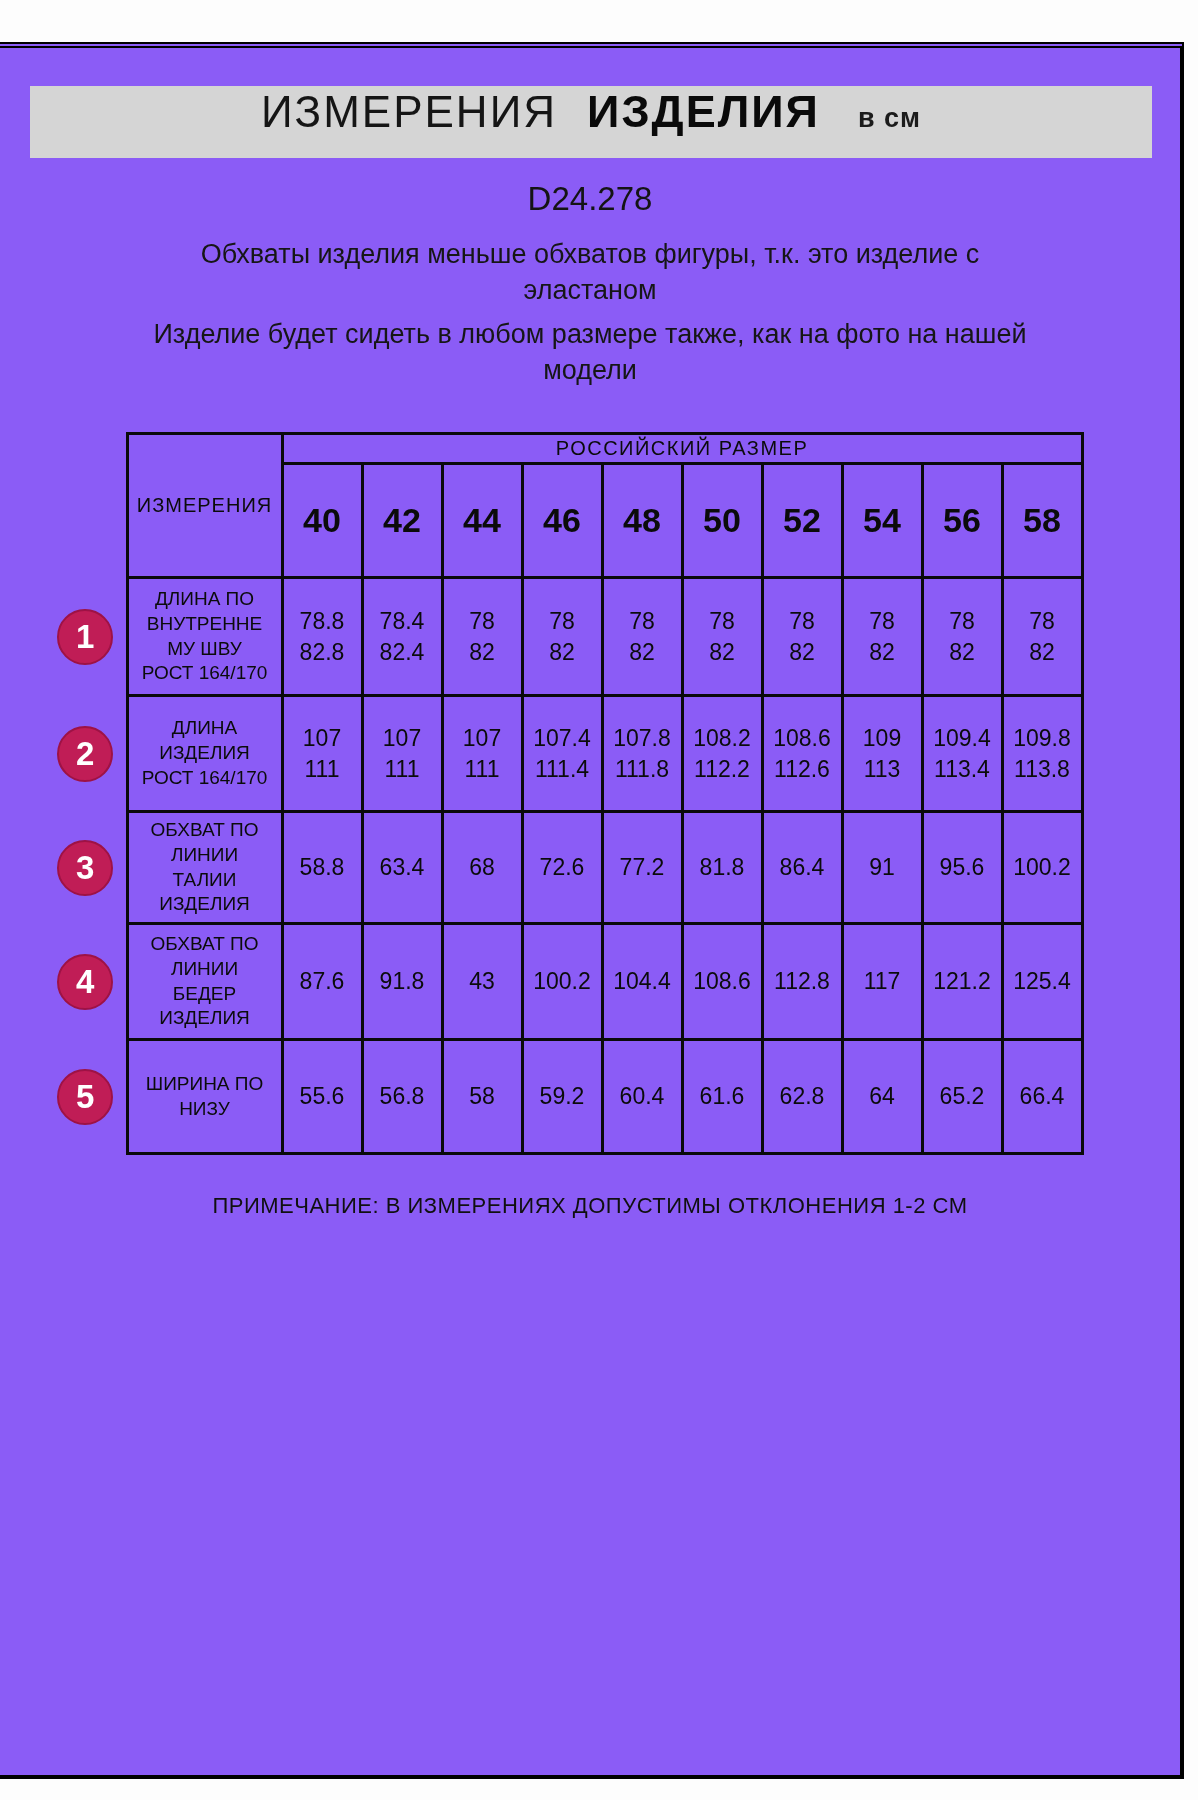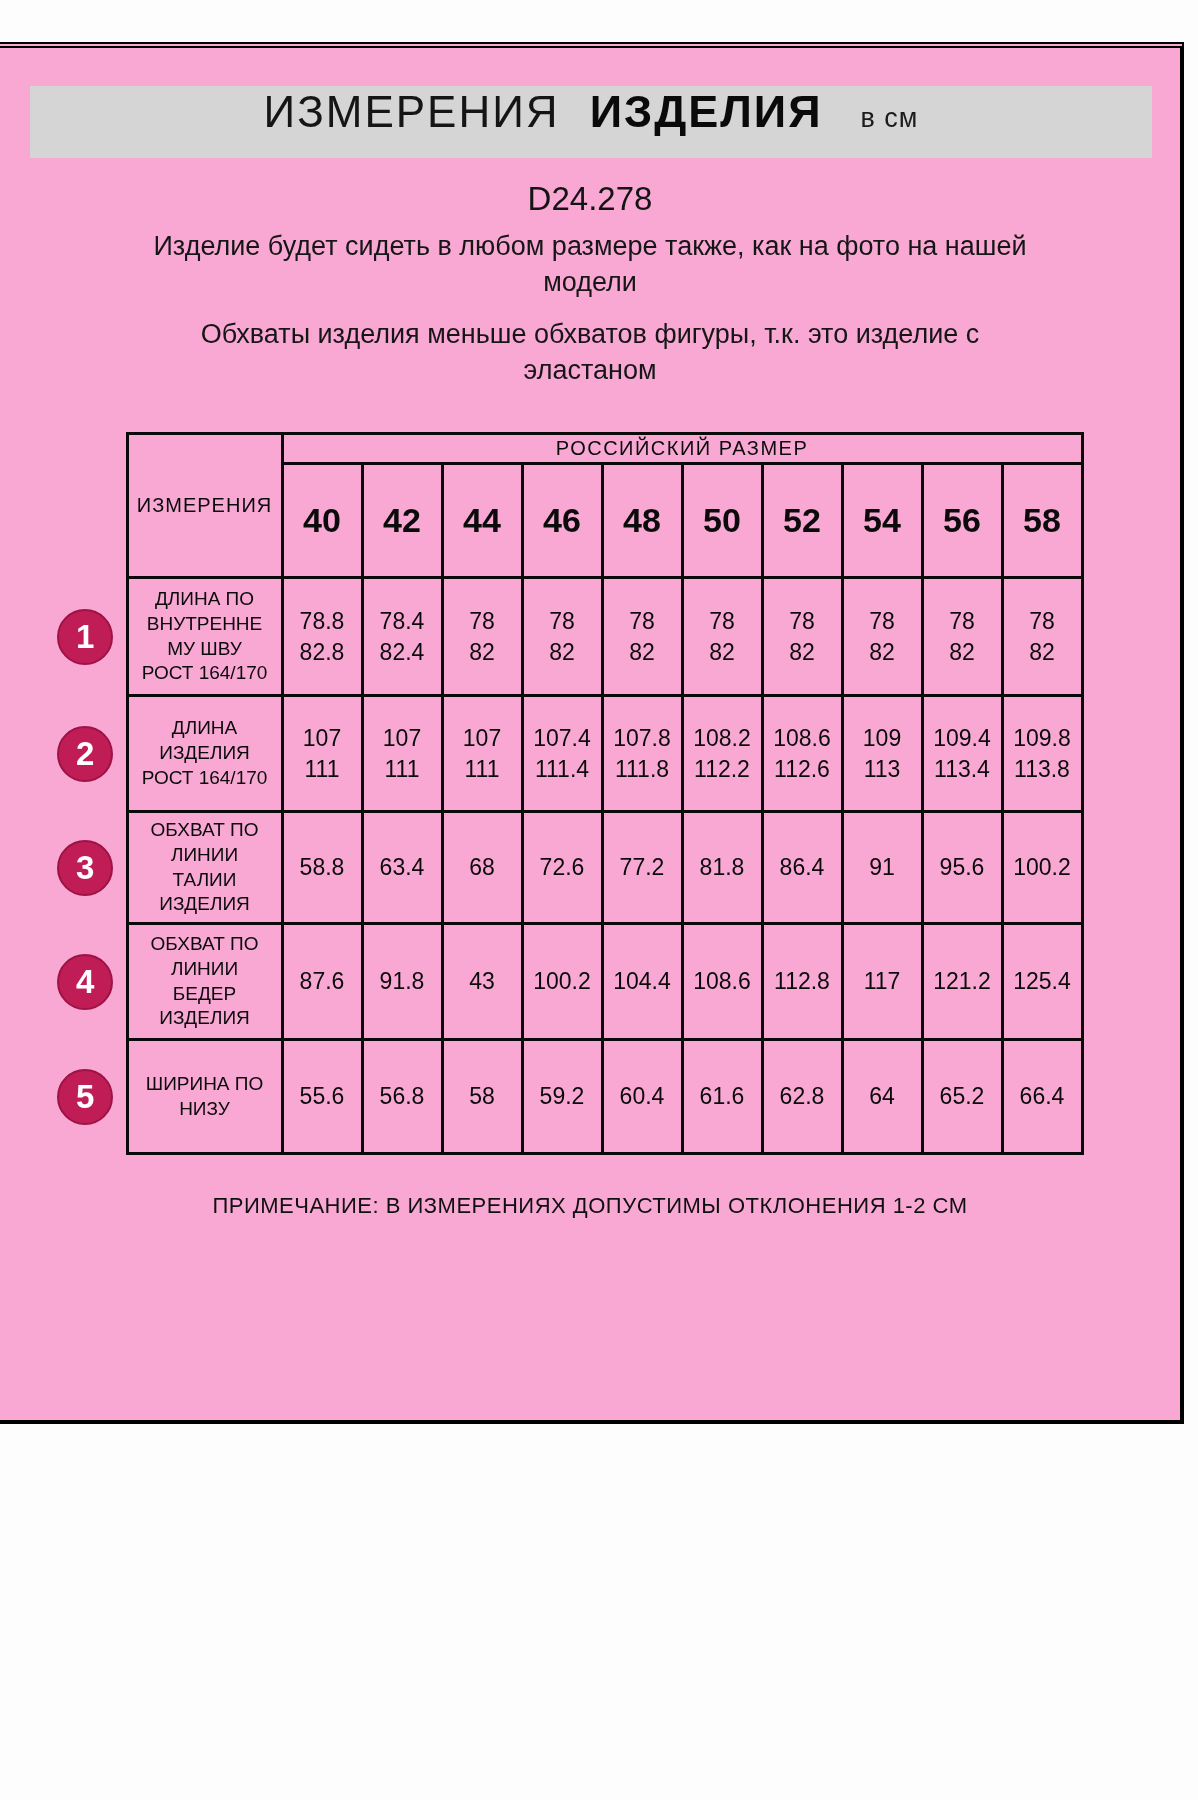--- a/index.html
+++ b/index.html
@@ -7,43 +7,43 @@
     width:1198px;height:1800px;
     background:#fdfdfd;
     font-family:"Liberation Sans", sans-serif;
     color:#0b0b0b;
     overflow:hidden;
     position:relative;
   }
   .frame{
     position:absolute;
     left:0; top:42px;
-    width:1184px; height:1382px;
+    width:1184px; height:1737px;
     box-sizing:border-box;
     border-top:6px double #000;
     border-right:4px solid #000;
     border-bottom:4px solid #000;
-    background:#f9a8d4;
+    background:#8b5cf6;
   }
   .banner{
     margin:38px 28px 0 30px;
     height:72px;
     background:#d5d5d5;
     display:flex;
     align-items:baseline;
     justify-content:center;
   }
   .banner .t-main{
     font-size:44px; font-weight:500; letter-spacing:2px; color:#151515;
   }
   .banner .t-emph{
     font-size:45px; font-weight:800; letter-spacing:2px; margin-left:30px; color:#0a0a0a;
   }
   .banner .t-unit{
-    font-size:27px; font-weight:400; letter-spacing:1px; margin-left:38px; color:#1b1b1b;
+    font-size:27px; font-weight:700; letter-spacing:1px; margin-left:38px; color:#1b1b1b;
   }
   .product-code{
     margin-top:20px;
     text-align:center;
     font-size:33px;
     font-weight:400;
     line-height:42px;
     color:#141414;
   }
   .para{
@@ -130,24 +130,24 @@
 <div class="frame">
 
   <div class="banner" style="background-color: rgb(213, 213, 213);">
     <span class="t-main">ИЗМЕРЕНИЯ</span>
     <span class="t-emph">ИЗДЕЛИЯ</span>
     <span class="t-unit">в см</span>
   </div>
 
   <div class="product-code">D24.278</div>
 
+  <div class="para second">Обхваты изделия меньше обхватов фигуры, т.к. это изделие с
+эластаном</div>
   <div class="para">Изделие будет сидеть в любом размере также, как на фото на нашей
 модели</div>
-  <div class="para second">Обхваты изделия меньше обхватов фигуры, т.к. это изделие с
-эластаном</div>
 
   <table class="meas">
     <colgroup>
       <col class="c-badge">
       <col class="c-label">
       <col class="c-size">
         <col class="c-size">
         <col class="c-size">
         <col class="c-size">
         <col class="c-size">

